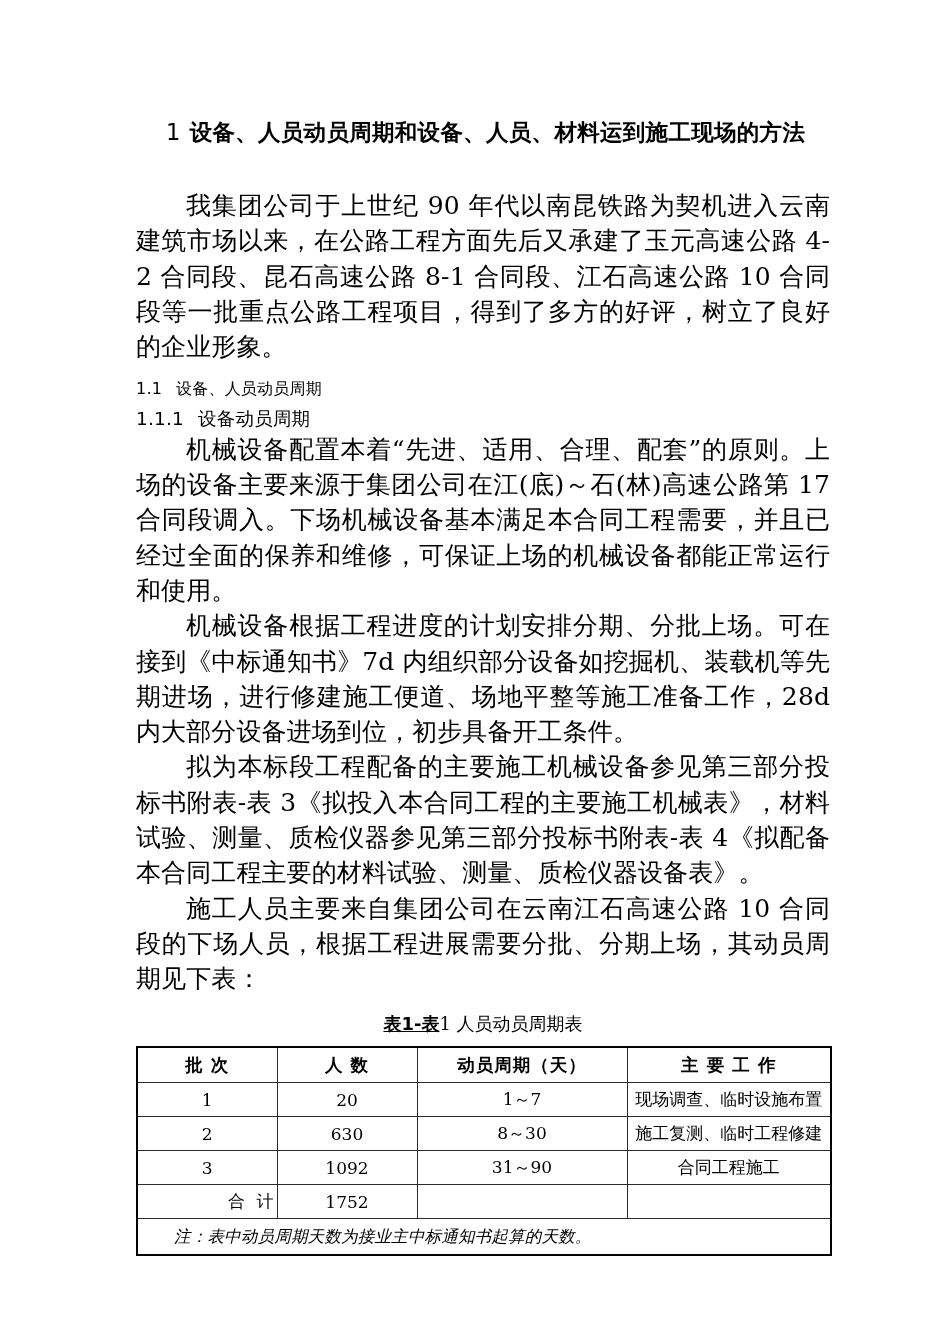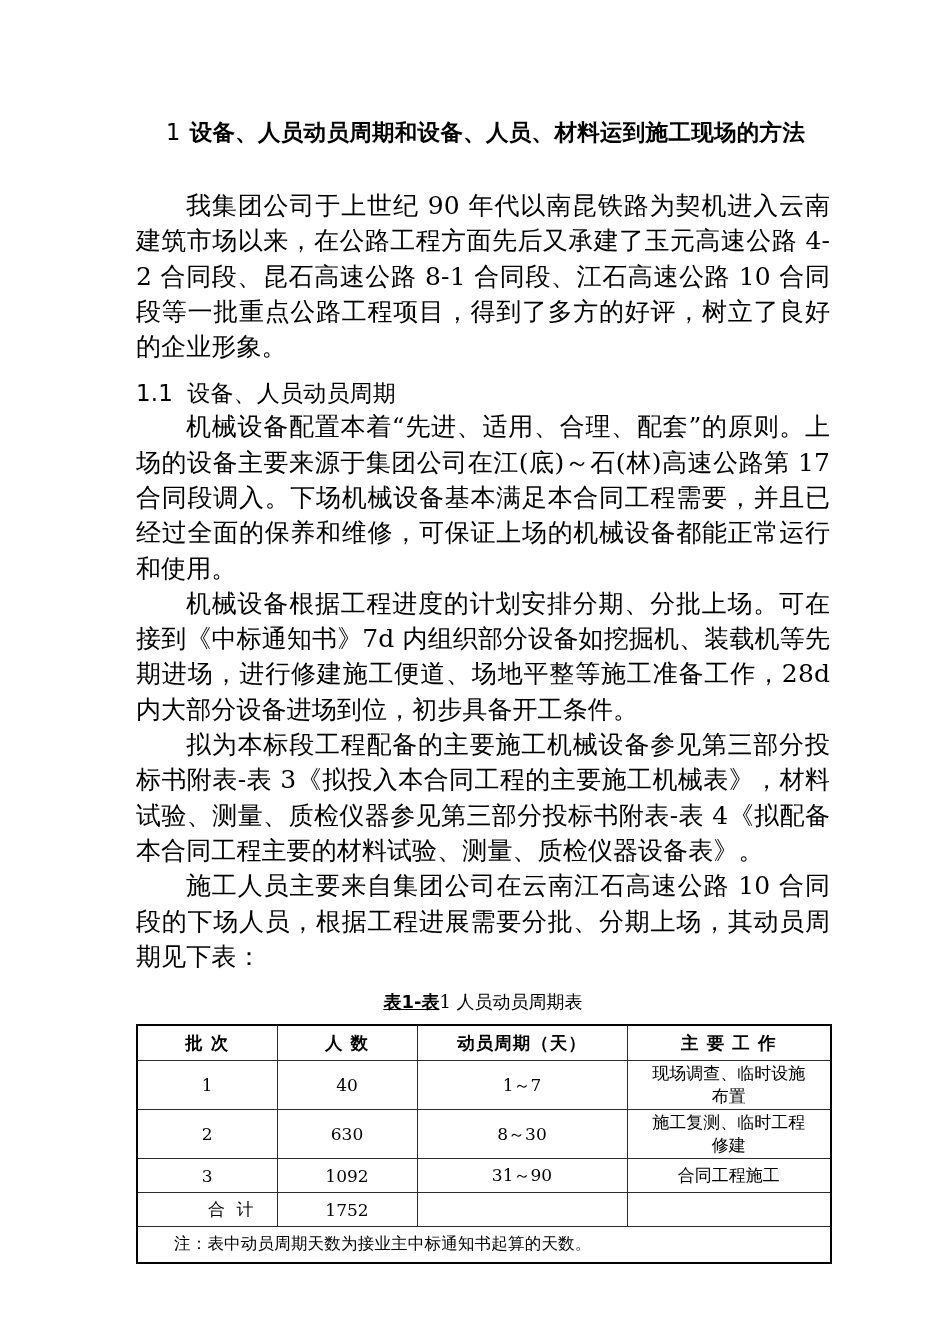--- a/index.html
+++ b/index.html
@@ -33,21 +33,21 @@
     line-height: 1.25;
     text-align: left;
     margin: 0 0 0 30px;
     letter-spacing: 0.3px;
     white-space: nowrap;
   }
   .h1 .num { margin-right: 9px; font-weight: 500; }
 
   .h2 {
     font-family: "DejaVu Sans", "Liberation Sans", sans-serif;
-    font-size: 23px;
+    font-size: 16px;
     font-weight: 500;
     line-height: 1.25;
     margin: 14px 0 2px 0;
     letter-spacing: 0.2px;
     white-space: nowrap;
   }
   .h2 .num { margin-right: 14px; }
 
   .h3 {
     font-family: "DejaVu Sans", "Liberation Sans", sans-serif;
@@ -103,56 +103,60 @@
   table.mob col.c4 { width: 204px; }
 
   table.mob td, table.mob th {
     border: 1.1px solid #2b2b2b;
     height: 34px;
     text-align: center;
     vertical-align: middle;
     font-size: 17px;
     font-family: "DejaVu Serif", "Liberation Serif", serif;
     font-weight: 400;
-    padding: 1px 20px;
+    padding: 1px 0;
     box-sizing: border-box;
   }
   table.mob thead th {
     font-weight: 700;
     font-size: 17.5px;
     height: 36px;
     letter-spacing: 1px;
   }
   table.mob td.batch-label { letter-spacing: 3px; text-align: right; }
   table.mob td.note-cell {
     text-align: left;
     padding-left: 36px;
     letter-spacing: 0.2px;
     height: 36px;
     font-size: 16.5px;
+    font-style: italic;
   }
   table.mob td.empty-cell { }
 </style>
 </head>
 <body>
 
 <div class="page">
 
   <h1 class="h1">
     <span class="num">1</span><span>设备、人员动员周期和设备、人员、材料运到施工现场的方法</span>
   </h1>
 
   <div class="gap-after-title"></div>
 
   <p class="para">我集团公司于上世纪 90 年代以南昆铁路为契机进入云南建筑市场以来，在公路工程方面先后又承建了玉元高速公路 4-2 合同段、昆石高速公路 8-1 合同段、江石高速公路 10 合同段等一批重点公路工程项目，得到了多方的好评，树立了良好的企业形象。</p>
 
   <h2 class="h2">
     <span class="num">1.1</span><span>设备、人员动员周期</span>
   </h2>
 
+  <h3 class="h3">
+    <span class="num">1.1.1</span><span>设备动员周期</span>
+  </h3>
 
   <p class="para">机械设备配置本着“先进、适用、合理、配套”的原则。上场的设备主要来源于集团公司在江(底)～石(林)高速公路第 17 合同段调入。下场机械设备基本满足本合同工程需要，并且已经过全面的保养和维修，可保证上场的机械设备都能正常运行和使用。</p>
   <p class="para">机械设备根据工程进度的计划安排分期、分批上场。可在接到《中标通知书》7d 内组织部分设备如挖掘机、装载机等先期进场，进行修建施工便道、场地平整等施工准备工作，28d 内大部分设备进场到位，初步具备开工条件。</p>
   <p class="para">拟为本标段工程配备的主要施工机械设备参见第三部分投标书附表-表 3《拟投入本合同工程的主要施工机械表》，材料试验、测量、质检仪器参见第三部分投标书附表-表 4《拟配备本合同工程主要的材料试验、测量、质检仪器设备表》。</p>
 
 
   <p class="para">施工人员主要来自集团公司在云南江石高速公路 10 合同段的下场人员，根据工程进展需要分批、分期上场，其动员周期见下表：</p>
 
   <div class="tbl-caption">
     <span class="cap-strong">表1-表</span><span class="cap-rest">1 人员动员周期表</span>
@@ -169,21 +173,21 @@
       <tr>
         <th>批 次</th>
         <th>人 数</th>
         <th>动员周期（天）</th>
         <th>主 要 工 作</th>
       </tr>
     </thead>
     <tbody>
       <tr>
         <td>1</td>
-        <td>40</td>
+        <td>20</td>
         <td>1～7</td>
         <td>现场调查、临时设施布置</td>
       </tr>
       <tr>
         <td>2</td>
         <td>630</td>
         <td>8～30</td>
         <td>施工复测、临时工程修建</td>
       </tr>
       <tr>

